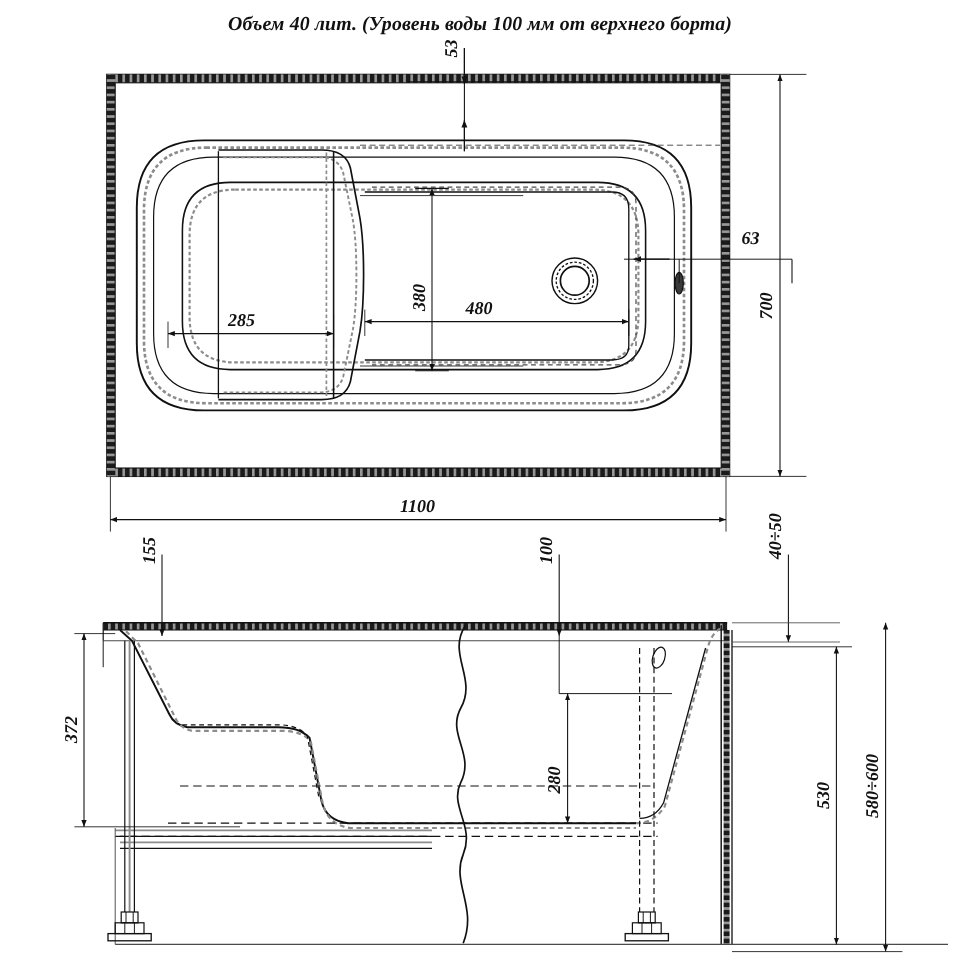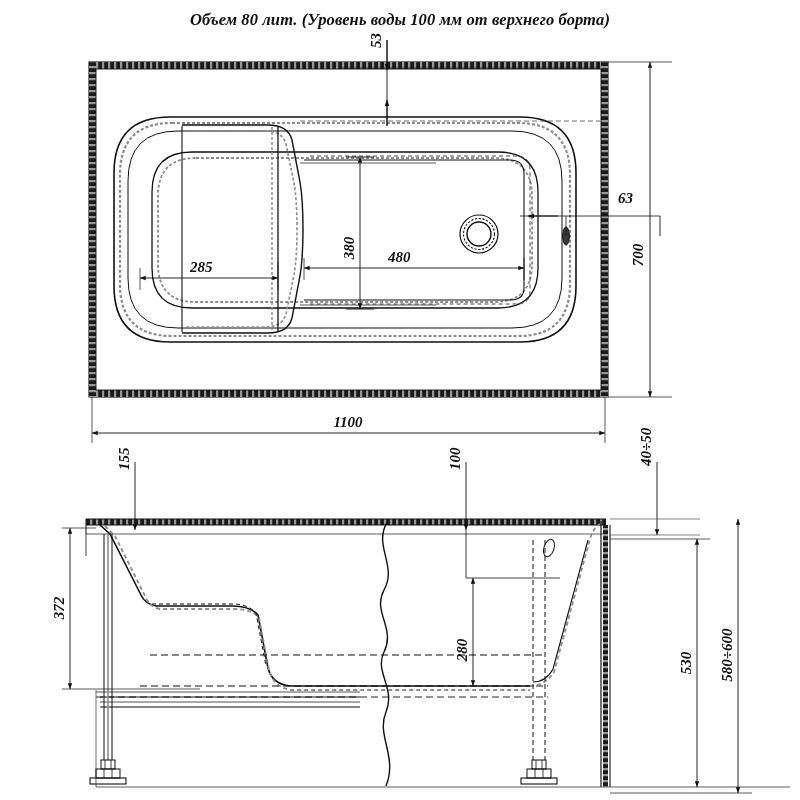--- a/index.html
+++ b/index.html
@@ -46,21 +46,21 @@
     font-weight: bold;
     font-size: 15px;
     fill: #111111;
   }
 </style>
 </head>
 <body>
 
 <div id="sheet">
 
-  <div id="title">Объем 80 лит. (Уровень воды 100 мм от верхнего борта)</div>
+  <div id="title">Объем 40 лит. (Уровень воды 100 мм от верхнего борта)</div>
 
   <svg id="drawing" viewBox="0 0 800 800">
     <defs>
       <marker id="arrIn" viewBox="0 0 10 10" refX="9" refY="5" markerWidth="7" markerHeight="7" orient="auto">
         <path d="M 0 1.5 L 9 5 L 0 8.5 z" fill="#111111"></path>
       </marker>
       <marker id="arrOut" viewBox="0 0 10 10" refX="1" refY="5" markerWidth="7" markerHeight="7" orient="auto">
         <path d="M 10 1.5 L 1 5 L 10 8.5 z" fill="#111111"></path>
       </marker>
       <pattern id="hatchH" width="6" height="4" patternUnits="userSpaceOnUse">

